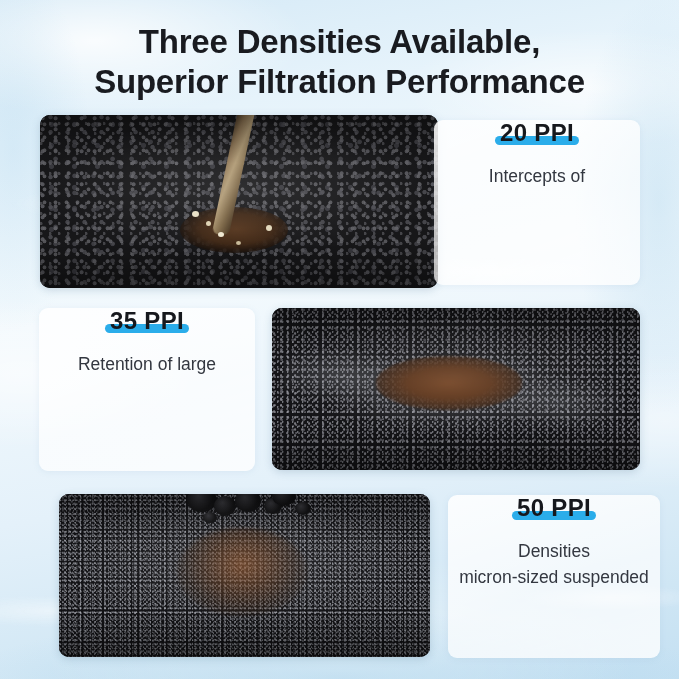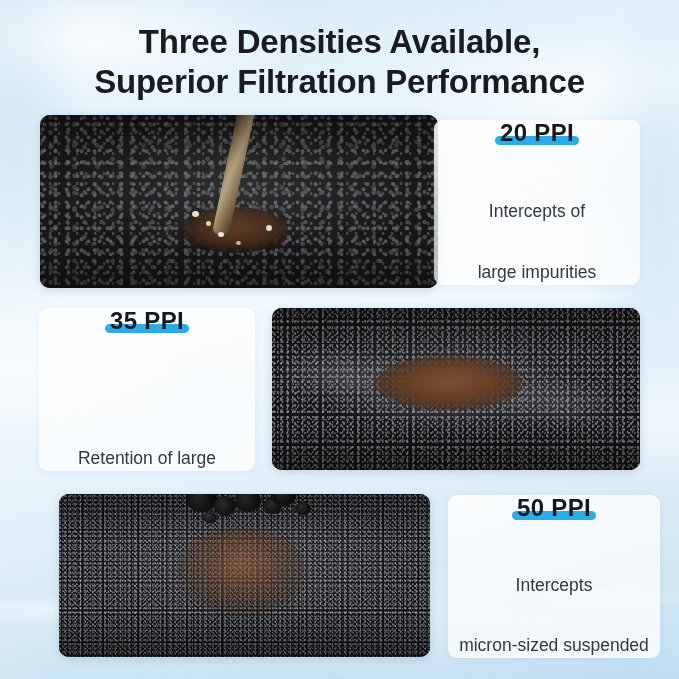--- a/index.html
+++ b/index.html
@@ -85,21 +85,21 @@
   
   .text-card {
     position: absolute;
     box-sizing: border-box;
     background: linear-gradient(160deg, rgba(255,255,255,.88), rgba(255,255,255,.70) 55%, rgba(255,255,255,.80));
     border-radius: 9px;
     box-shadow: 0 1px 6px rgba(120,165,195,.13);
     display: flex;
     flex-direction: column;
     align-items: center;
-    justify-content: space-between;
+    justify-content: flex-start;
   }
   #card-1 { left: 434px; top: 7px; width: 206px; height: 165px; }
   #card-2 { left: 39px;  top: 2px;  width: 216px; height: 163px; }
   #card-3 { left: 428px; top: 3px;  width: 212px; height: 163px; }
 
   .ppi-wrap {
     position: relative;
     display: inline-block;
     margin-bottom: 17px;
   }
@@ -288,21 +288,20 @@
       <span class="crumb" style="left:196px;top:126px;width:5px;height:4px;background:#cdbf9c;"></span>
       <div class="foam-sheen"></div>
     </div>
 
     <div class="text-card" id="card-1">
       <span class="ppi-wrap">
         <span class="ppi-bar"></span>
         <span class="ppi-text">20 PPI</span>
       </span>
       <span class="desc">Intercepts of</span>
-      <span class="desc">large impurities</span>
     </div>
 
   </div>
 
   <div class="row" id="row-2">
 
     <div class="text-card" id="card-2">
       <span class="ppi-wrap">
         <span class="ppi-bar"></span>
         <span class="ppi-text">35 PPI</span>
@@ -332,19 +331,19 @@
       <span class="blob" style="left:236px;top:8px;width:16px;height:13px;"></span>
       <span class="blob" style="left:144px;top:18px;width:14px;height:11px;"></span>
       <div class="foam-sheen"></div>
     </div>
 
     <div class="text-card" id="card-3">
       <span class="ppi-wrap">
         <span class="ppi-bar"></span>
         <span class="ppi-text">50 PPI</span>
       </span>
-      <span class="desc">Intercepts</span>
+      <span class="desc">Densities</span>
       <span class="desc">micron-sized suspended</span>
     </div>
 
   </div>
 
 </div>
 
 </body></html>

